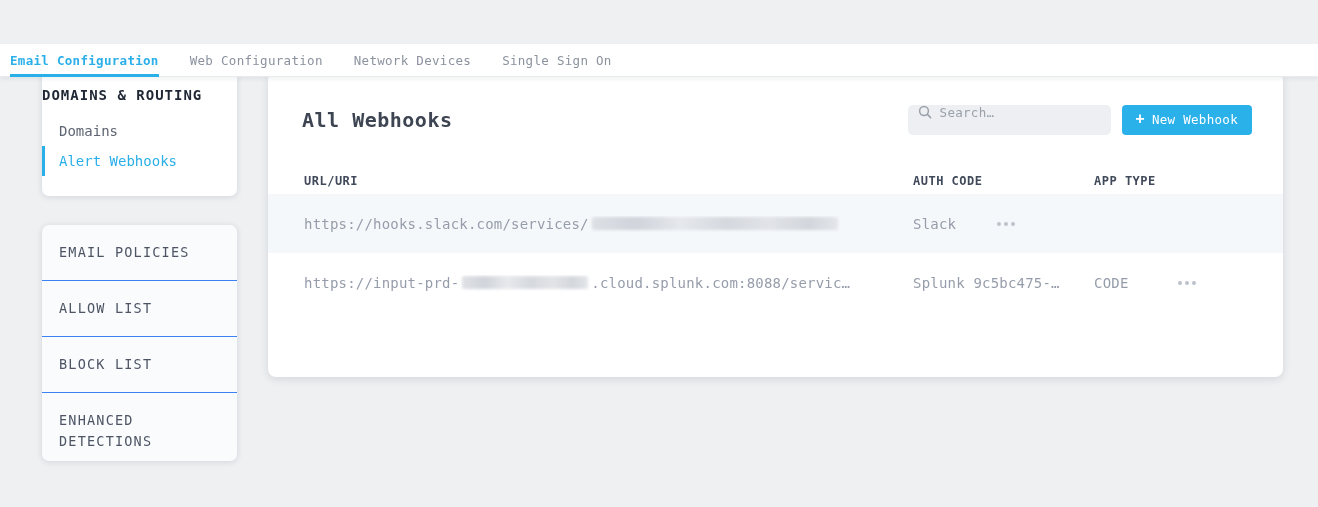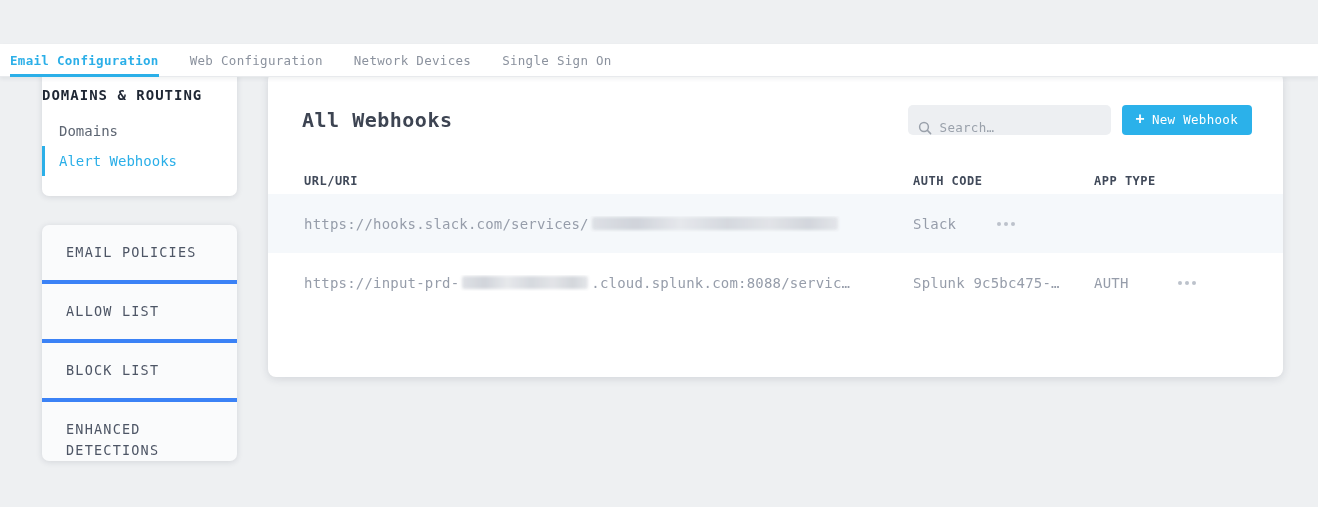--- a/index.html
+++ b/index.html
@@ -44,42 +44,42 @@
   }
   .nav-list { margin-top:13px; }
   .nav-item {
     display:block; padding:7px 17px; font-size:14px;
     color:#5d6572; cursor:pointer; border-left:3px solid transparent;
     padding-left:14px; white-space:nowrap;
   }
   .nav-item.active { color:#2bafe8; border-left-color:#2bafe8; }
   .card-sections { top:225px; height:236px; background:#fafbfc; overflow:hidden; }
   .section-link {
-    padding:17px 24px; font-size:13.5px; letter-spacing:1.2px;
+    padding:17px 17px; font-size:13.5px; letter-spacing:1.2px;
     color:#4d5565; cursor:pointer; line-height:21px;
   }
-  .section-link + .section-link { border-top:4px solid #3b82f6; }
+  .section-link + .section-link { border-top:1px solid #3b82f6; }
   
   .panel {
     position:absolute; left:268px; top:72px; width:1015px; height:305px;
     background:#ffffff; border-radius:8px;
     box-shadow:0 2px 8px rgba(30,40,60,.13);
     overflow:hidden;
   }
   .panel-header {
     height:95px; display:flex; align-items:center;
     justify-content:space-between; padding:0 31px 0 34px;
   }
   .panel-title {
     font-size:20px; font-weight:bold; color:#3d4452; letter-spacing:.5px;
   }
   .header-actions { display:flex; align-items:center; gap:11px; }
   .searchbox {
     width:203px; height:30px; background:#edeff2; border-radius:5px;
-    display:flex; align-items:flex-end; padding:0 10px; gap:8px;
+    display:flex; align-items:flex-start; padding:0 10px; gap:8px;
   }
   .search-glyph { flex:0 0 auto; display:flex; }
   .searchbox input {
     border:none; outline:none; background:transparent;
     font-family:inherit; font-size:12.5px; color:#5d6572; width:100%;
   }
   .searchbox input::placeholder { color:#9aa1ab; letter-spacing:.3px; }
   .btn-new {
     height:30px; padding:0 14px; background:#2bb1ea; border:none;
     border-radius:4px; color:#ffffff; font-family:inherit;
@@ -186,21 +186,21 @@
 
   <div class="trow">
     <div class="cell col-url">
       <span class="url-line">
         <span>https://input-prd-</span>
           <span class="redacted w2"></span>
           <span>.cloud.splunk.com:8088/servic…</span>
       </span>
     </div>
     <div class="cell col-auth">Splunk 9c5bc475-…</div>
-    <div class="cell col-app">AUTH</div>
+    <div class="cell col-app">CODE</div>
     <div class="col-menu">
       <button class="menu-btn">
         <span class="dot"></span>
           <span class="dot"></span>
           <span class="dot"></span>
       </button>
     </div>
   </div>
 </main>
 

